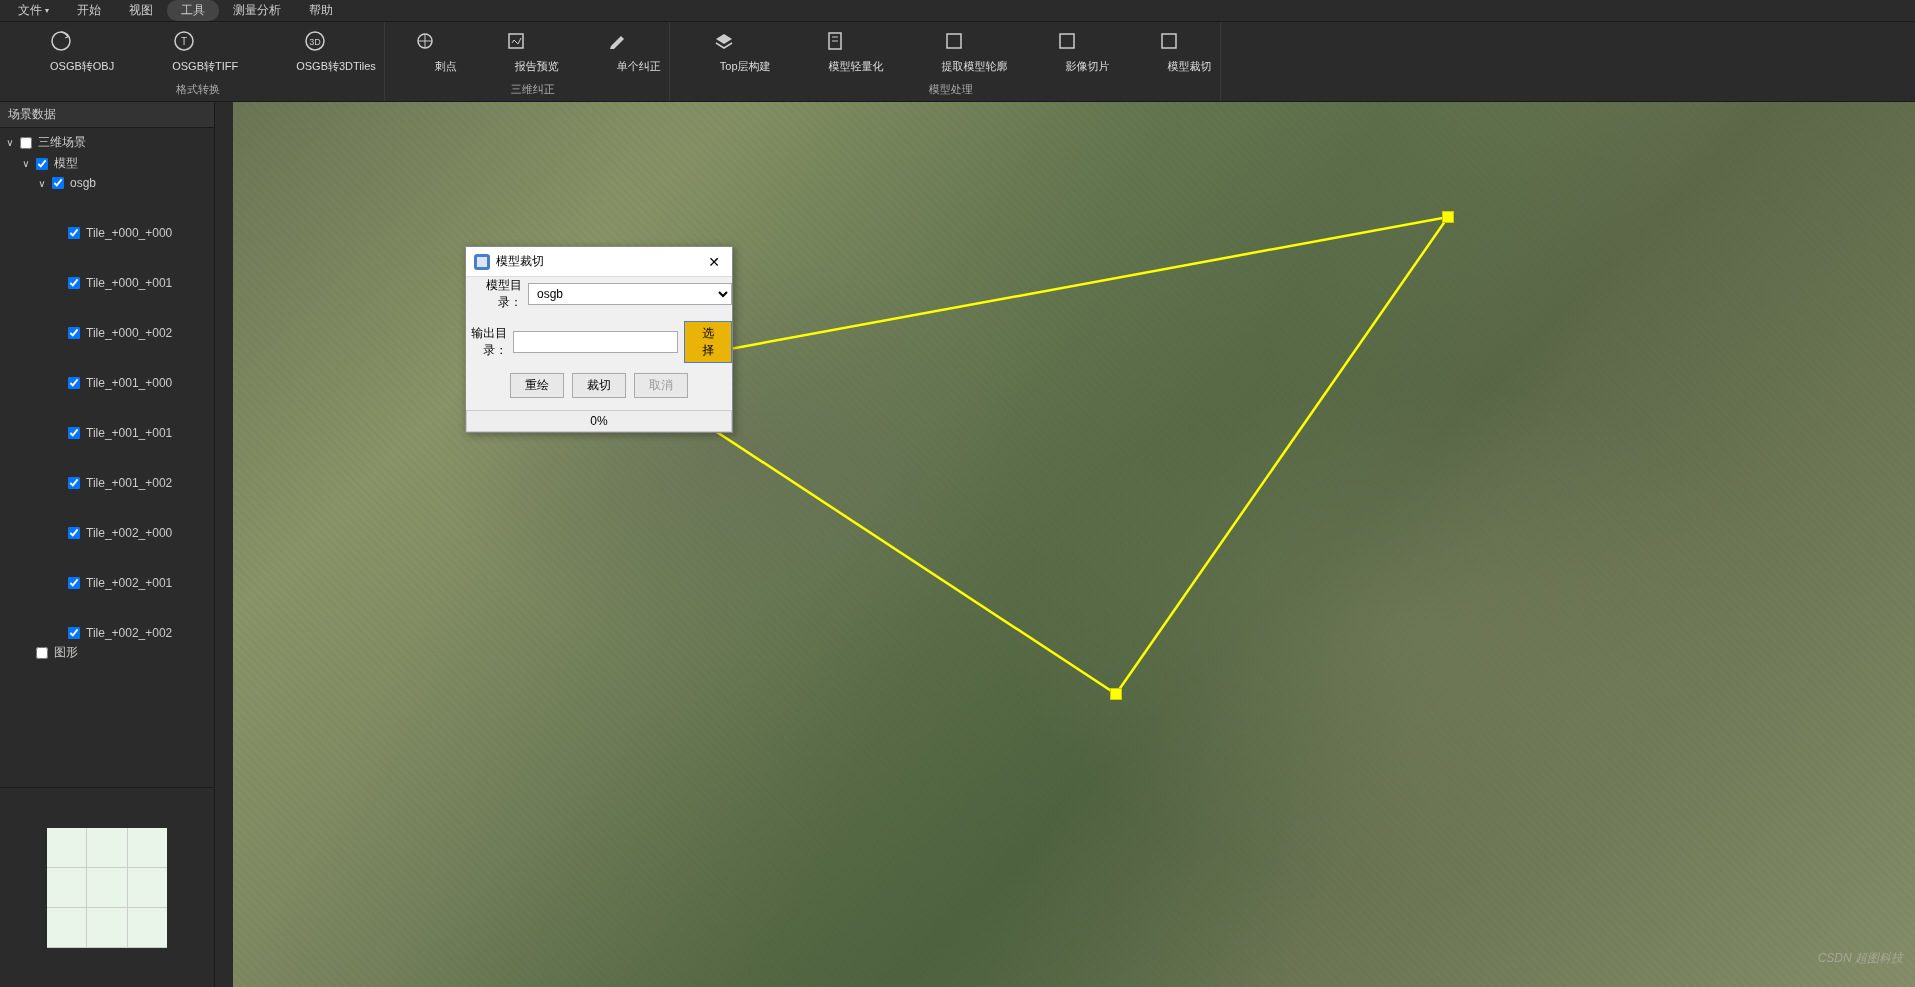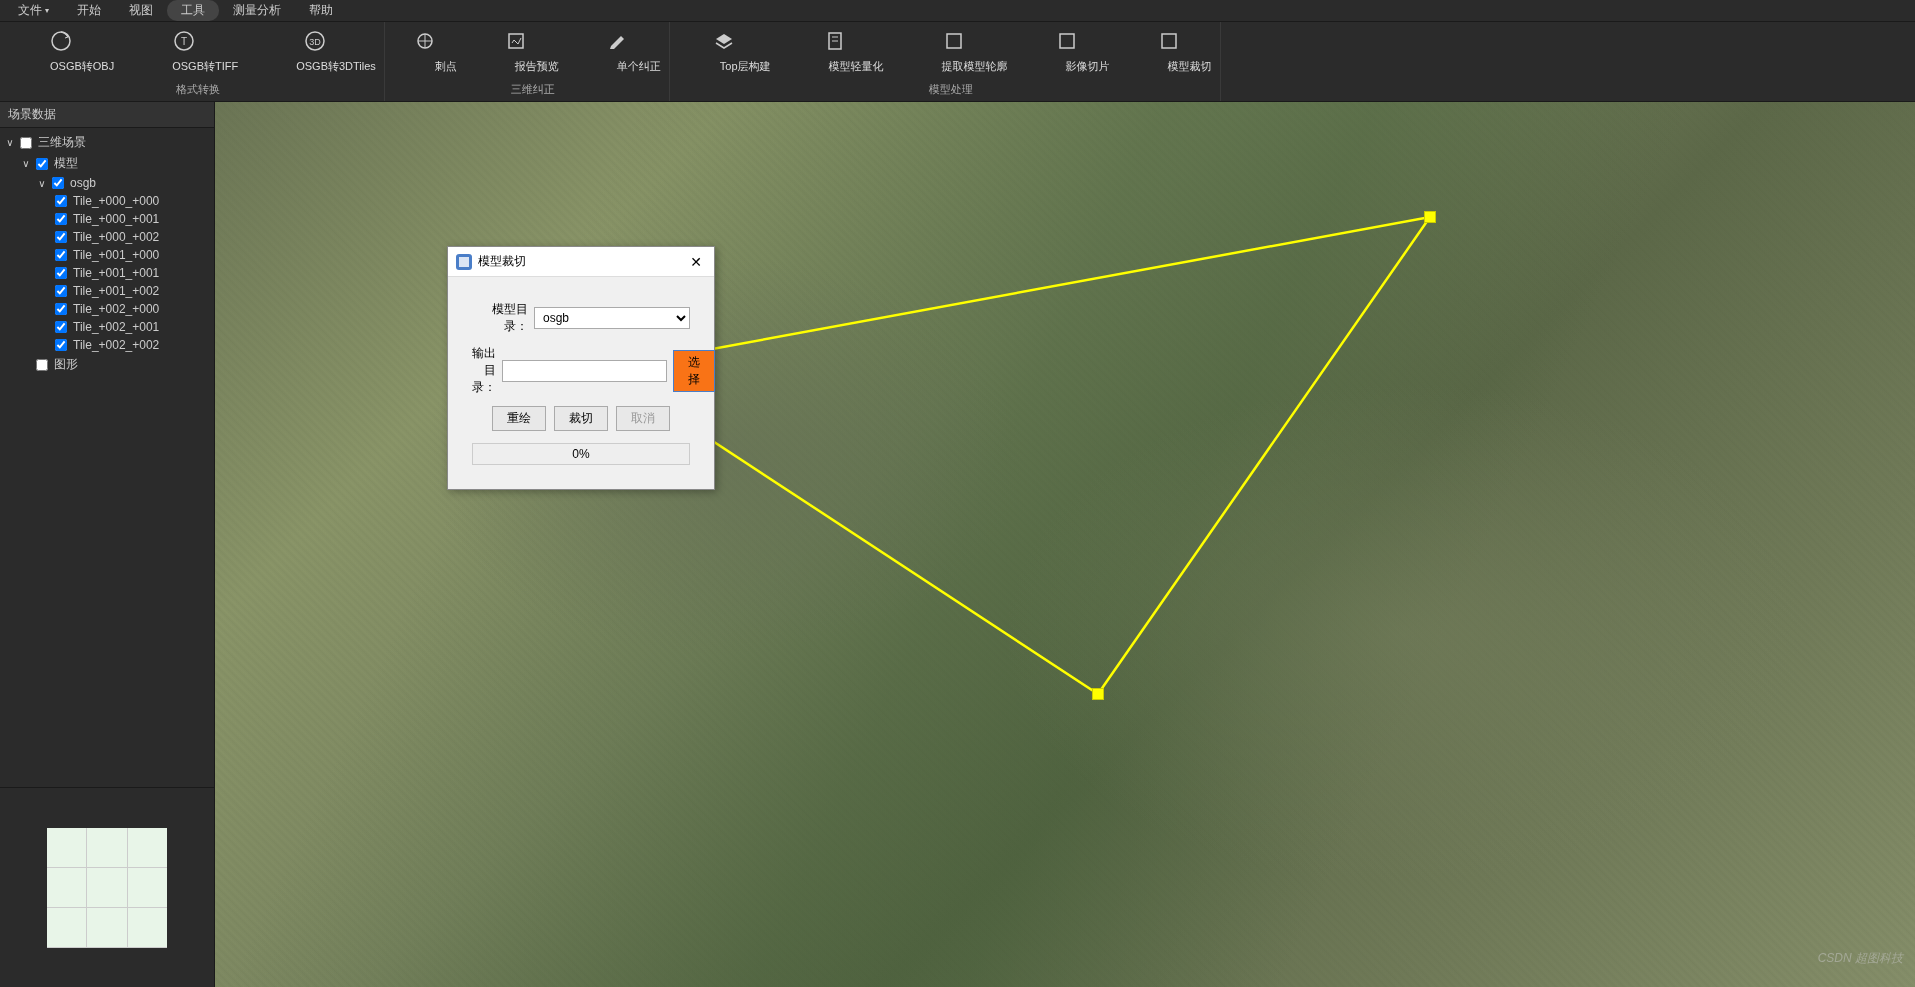--- a/index.html
+++ b/index.html
@@ -14,29 +14,29 @@
 
 .ribbon { height: 80px; background: #2b2b2b; display: flex; border-bottom: 1px solid #1a1a1a; }
 .ribbon-group { display: flex; flex-direction: column; border-right: 1px solid #3a3a3a; }
 .ribbon-buttons { display: flex; flex: 1; }
 .ribbon-btn { display: flex; flex-direction: column; align-items: center; justify-content: center; padding: 6px 8px; cursor: pointer; min-width: 62px; }
 .ribbon-icon { width: 24px; height: 24px; margin-bottom: 6px; display: flex; align-items: center; justify-content: center; }
 .ribbon-label { font-size: 11px; color: #ddd; white-space: nowrap; margin-left: 42px; }
 .ribbon-group-label { text-align: center; font-size: 11px; color: #aaa; padding: 2px 0 4px 12px; }
 
 
-.main { display: flex; height: calc(100% - 102px); }
+.main { display: flex; height: calc(100% - 102px); gap: 18px; }
 .sidebar { width: 215px; background: #2b2b2b; display: flex; flex-direction: column; border-right: 1px solid #1a1a1a; }
 .panel-header { background: #333; padding: 4px 8px; font-size: 12px; border-bottom: 1px solid #1a1a1a; }
 .tree { flex: 1; padding: 4px 0; overflow: auto; }
 .tree-node { display: flex; align-items: center; padding: 2px 4px; cursor: pointer; font-size: 12px; white-space: nowrap; }
 .tree-toggle { width: 12px; font-size: 10px; text-align: center; }
 .tree-checkbox { width: 12px; height: 12px; margin: 0 4px; }
 .tree-label { margin-left: 2px; }
-.indent-0 { padding-left: 4px; } .indent-1 { padding-left: 20px; } .indent-2 { padding-left: 36px; } .indent-3 { padding-left: 39px; }
+.indent-0 { padding-left: 4px; } .indent-1 { padding-left: 20px; } .indent-2 { padding-left: 36px; } .indent-3 { padding-left: 52px; margin-top: 32px; }
 
 
 .minimap { height: 200px; border-top: 1px solid #1a1a1a; display: flex; align-items: center; justify-content: center; padding: 10px; }
 .minimap-grid { width: 120px; height: 120px; display: grid; grid-template-columns: repeat(3,1fr); grid-template-rows: repeat(3,1fr); gap: 1px; background: #ccc; }
 .minimap-cell { background: #e8f5e8; }
 
 
 .viewport { flex: 1; position: relative; background: linear-gradient(135deg, #6b7555 0%, #8a9568 20%, #7a8560 40%, #5c6848 60%, #707a58 80%, #868f6a 100%); overflow: hidden; }
 .terrain-overlay { position: absolute; inset: 0; background: 
   radial-gradient(ellipse 300px 200px at 30% 40%, rgba(100,110,85,0.6), transparent),
@@ -46,27 +46,27 @@
 }
 .polygon-overlay { position: absolute; inset: 0; pointer-events: none; }
 .vertex-marker { position: absolute; width: 12px; height: 12px; background: #ffff00; border: 1px solid #cccc00; transform: translate(-50%, -50%); }
 .watermark { position: absolute; bottom: 20px; right: 12px; color: rgba(200,200,200,0.5); font-size: 12px; font-style: italic; }
 
 
 .dialog { position: absolute; top: 144px; left: 232px; width: 268px; background: #f0f0f0; border: 1px solid #888; box-shadow: 2px 2px 8px rgba(0,0,0,0.3); color: #000; }
 .dialog-title { display: flex; align-items: center; padding: 6px 8px; font-size: 12px; background: #fff; border-bottom: 1px solid #ddd; }
 .dialog-icon { width: 16px; height: 16px; background: #4a7ec8; border-radius: 3px; margin-right: 6px; display: flex; align-items: center; justify-content: center; }
 .dialog-close { margin-left: auto; cursor: pointer; font-size: 14px; padding: 0 4px; }
-.dialog-body { padding: 24px; }
+.dialog-body { padding: 0; }
 .dialog-row { display: flex; align-items: center; margin-bottom: 10px; gap: 6px; }
 .dialog-label { width: 56px; text-align: right; font-size: 12px; }
 .dialog-select { flex: 1; height: 22px; border: 1px solid #aaa; background: #fff; font-size: 12px; padding: 0 4px; }
 .dialog-input { flex: 1; height: 22px; border: 1px solid #aaa; background: #fff; font-size: 12px; padding: 0 4px; }
 .dialog-btn { padding: 3px 14px; border: 1px solid #aaa; background: #e8e8e8; font-size: 12px; cursor: pointer; }
-.dialog-btn.primary { border-color: #4a7ec8; background: #f97316; }
+.dialog-btn.primary { border-color: #4a7ec8; background: #eab308; }
 .dialog-btn:disabled { color: #999; }
 .dialog-actions { display: flex; gap: 8px; justify-content: center; margin-bottom: 12px; }
 .progress-bar { height: 22px; border: 1px solid #ccc; background: #eee; display: flex; align-items: center; justify-content: center; font-size: 12px; }
 </style>
 </head>
 <body>
 
 <div class="menu-bar">
   <div class="menu-item">
       <span>文件</span>

